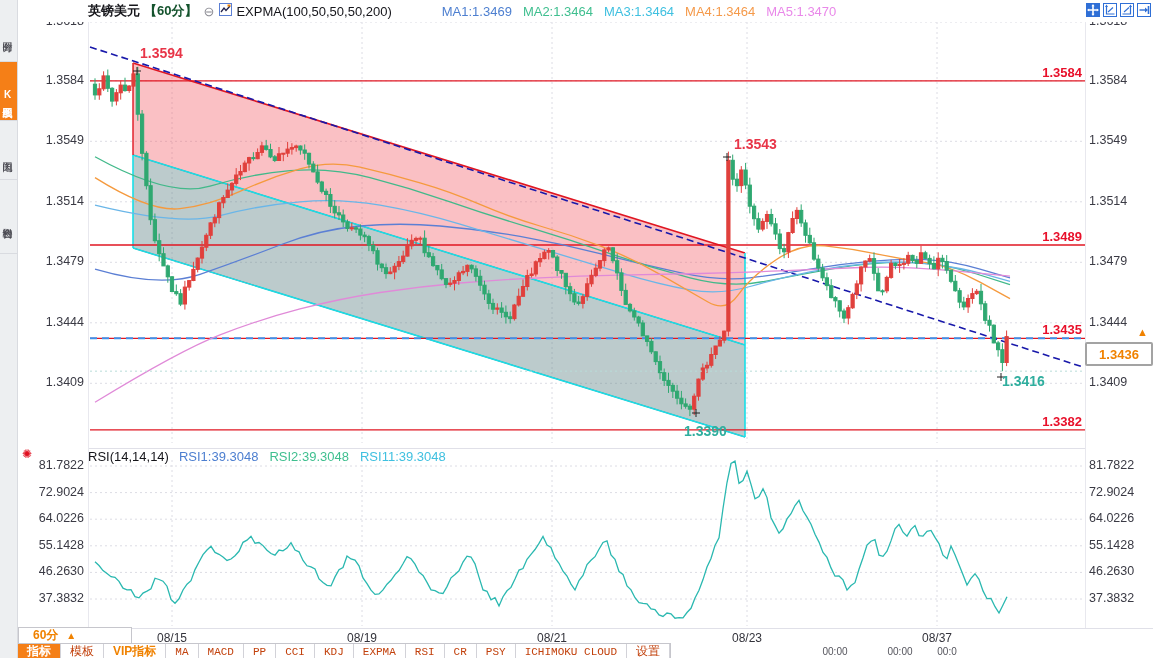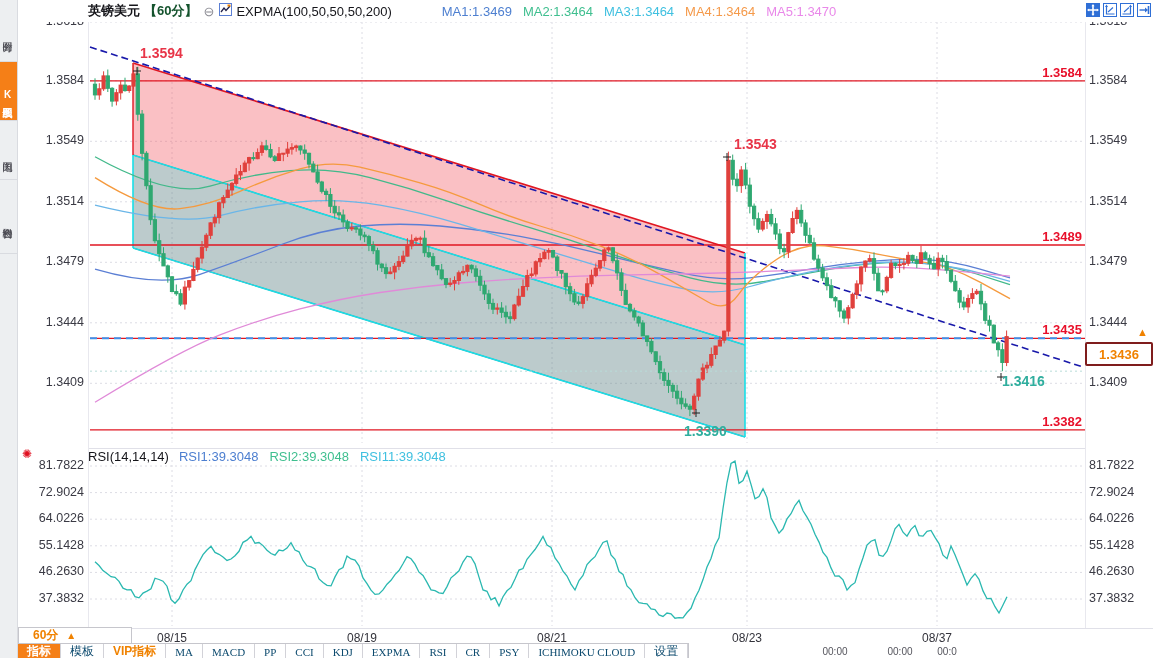--- a/index.html
+++ b/index.html
@@ -34,33 +34,33 @@
           display:flex;align-items:center;white-space:nowrap;}
   #rsi-gear{position:absolute;left:22px;top:-2px;color:#e01020;font-size:12px;}
   #rsihdr .pad2{width:88px;}
   #rsi-title{color:#15151a;margin-right:10px;}
   .rsi-val{margin-right:11px;}
   
   .hsep{position:absolute;height:0;border-top:1px solid #e0e0e8;z-index:3;}
   .vsep{position:absolute;width:0;border-left:1px solid #e8e8ee;z-index:3;}
   
   #cpbox{position:absolute;left:1085px;top:342px;width:64px;height:20px;background:#fff;
-         border:2px solid #7f1d1d;border-radius:2px;z-index:6;display:flex;align-items:center;justify-content:center;
+         border:2px solid #a3a3a3;border-radius:2px;z-index:6;display:flex;align-items:center;justify-content:center;
          font-size:13px;color:#f08200;font-weight:bold;}
   #cparrow{position:absolute;left:1137px;top:327px;color:#f08200;font-size:11px;z-index:7;line-height:11px;}
   
   #periodbox{position:absolute;left:18px;top:627px;width:98px;height:15px;background:#fff;z-index:21;
              border:1px solid #c6c6cc;display:flex;align-items:center;padding-left:14px;box-sizing:content-box;
              font-size:12px;color:#f08200;font-weight:bold;cursor:pointer;}
   #periodbox .arr{margin-left:8px;font-size:10px;}
   #toolbar{position:absolute;left:18px;top:643px;height:15px;background:#fff;z-index:21;display:flex;
            border-top:1px solid #c6c6cc;border-right:1px solid #c6c6cc;}
   .ftab{display:flex;align-items:center;padding:0 9px;border-right:1px solid #d2d2d8;font-size:12px;
-        color:#0c4a6e;cursor:pointer;height:15px;white-space:nowrap;}
-  .ftab.mono{font-family:Liberation Serif, serif;font-size:11px;}
+        color:#c2410c;cursor:pointer;height:15px;white-space:nowrap;}
+  .ftab.mono{font-family:Liberation Mono, monospace;font-size:11px;}
   .ftab.active{background:#f57f17;color:#fff;font-weight:bold;}
   .ftab.vip{color:#f08200;font-weight:bold;}
   
   #watermark{position:absolute;left:992px;top:608px;font-size:38px;letter-spacing:2px;color:#9aa4b4;
              opacity:0.55;z-index:2;font-weight:bold;}
   
   #chart{position:absolute;left:0;top:0;z-index:1;}
   .grid{stroke:#dcdce4;stroke-width:1;stroke-dasharray:2,3;}
 </style>
 </head>

